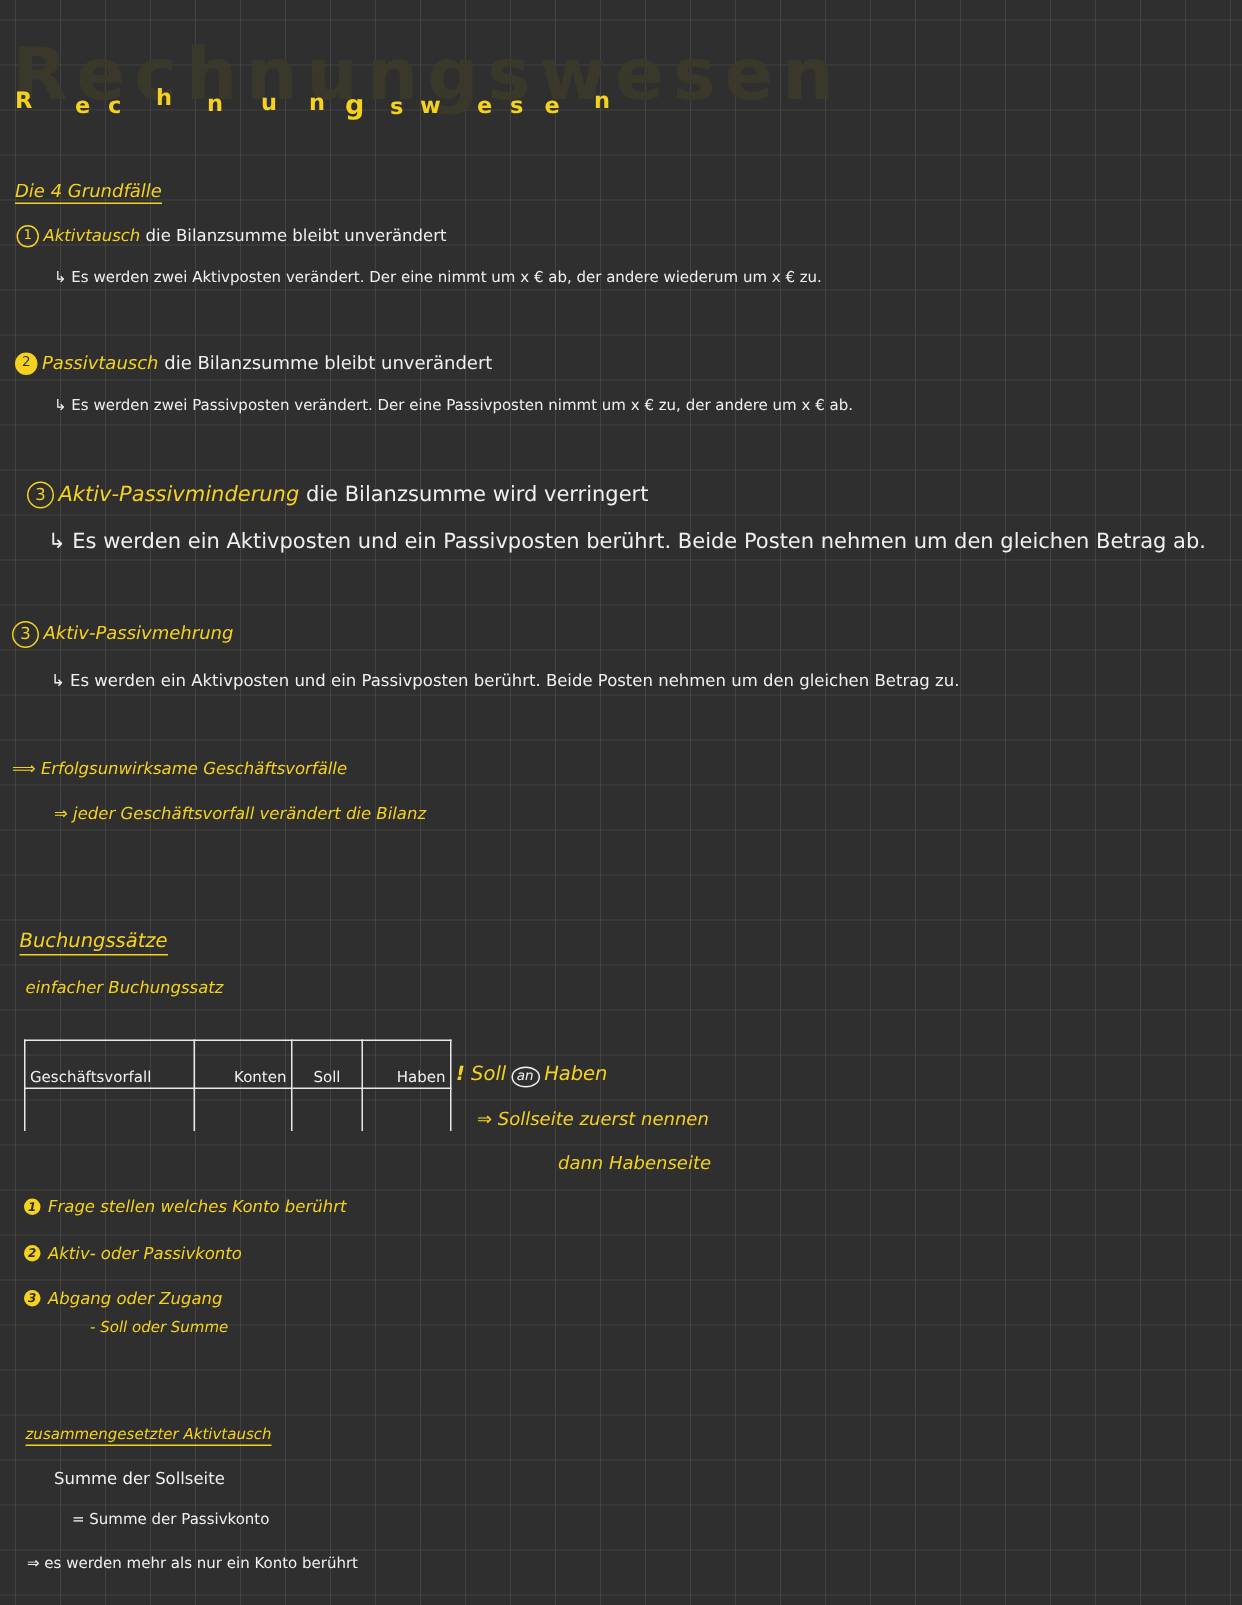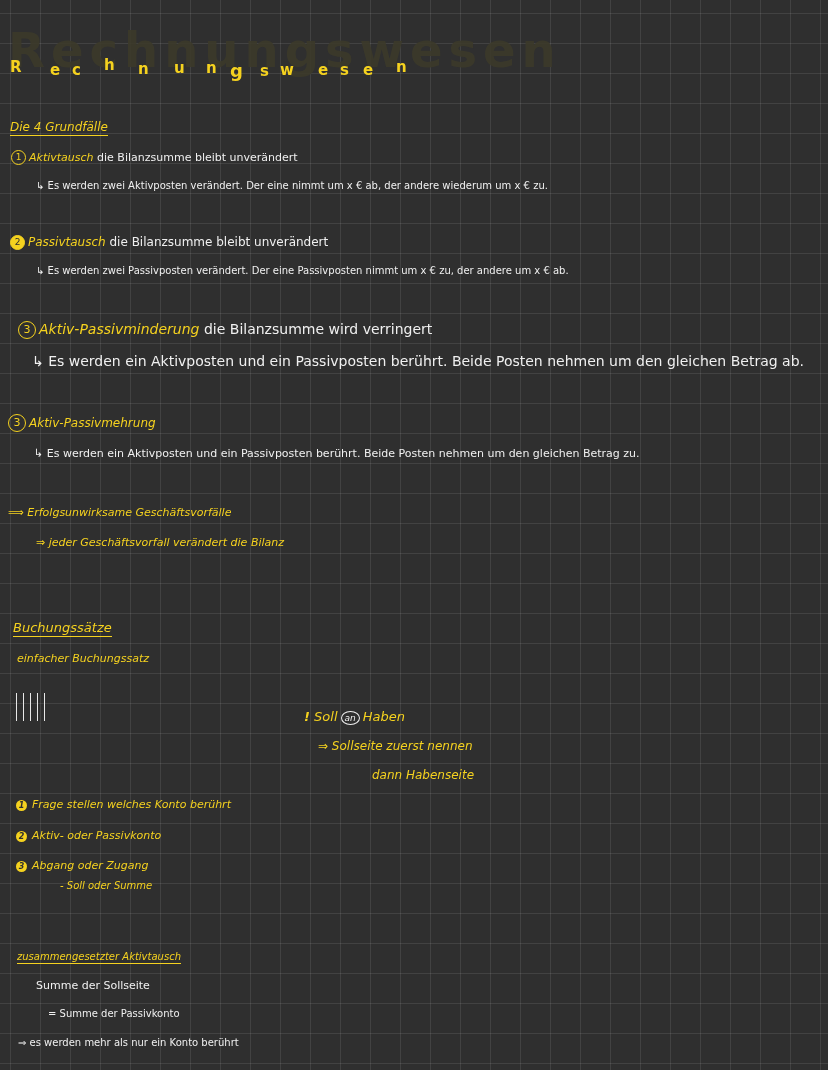--- a/index.html
+++ b/index.html
@@ -111,20 +111,26 @@
 <div class="abs w s11" style="left:34px;top:447px;">↳ Es werden ein Aktivposten und ein Passivposten berührt. Beide Posten nehmen um den gleichen Betrag zu.</div>
 
 <div class="abs y s11" style="left:8px;top:506px;">⟹ Erfolgsunwirksame Geschäftsvorfälle</div>
 <div class="abs y s11" style="left:12px;top:536px;padding-left:24px;">⇒ jeder Geschäftsvorfall verändert die Bilanz</div>
 
 <div class="abs y s13 h-under" style="left:13px;top:620px;">Buchungssätze</div>
 <div class="abs y s11" style="left:17px;top:652px;">einfacher Buchungssatz</div>
 
 <table class="booking">
   <tbody>
+      <tr class="head">
+    <td style="width:106px;text-align:left;">Geschäftsvorfall</td>
+    <td style="width:58px;text-align:right;">Konten</td>
+    <td style="width:40px;text-align:center;">Soll</td>
+    <td style="width:52px;text-align:right;">Haben</td>
+  </tr>
   <tr class="body">
     <td></td>
     <td></td>
     <td></td>
     <td></td>
   </tr>
 </tbody>
   </table>
 
 <div class="abs y s13" style="left:304px;top:709px;">

